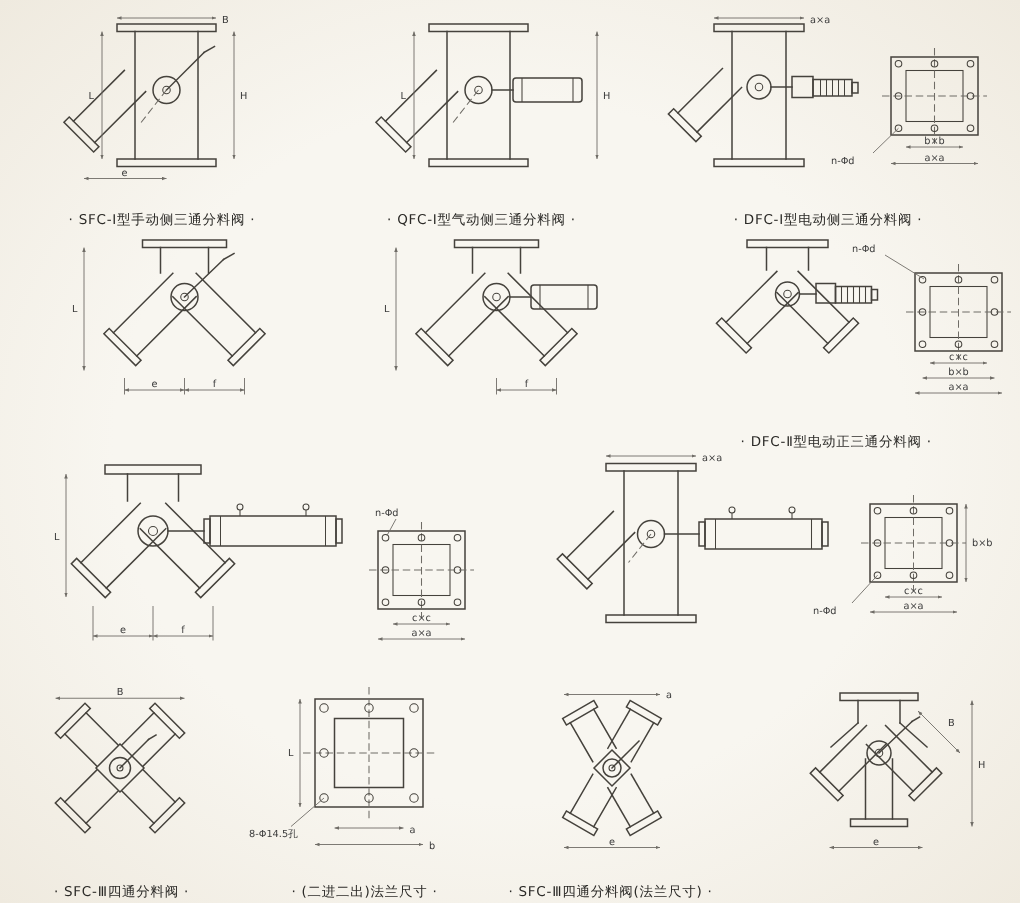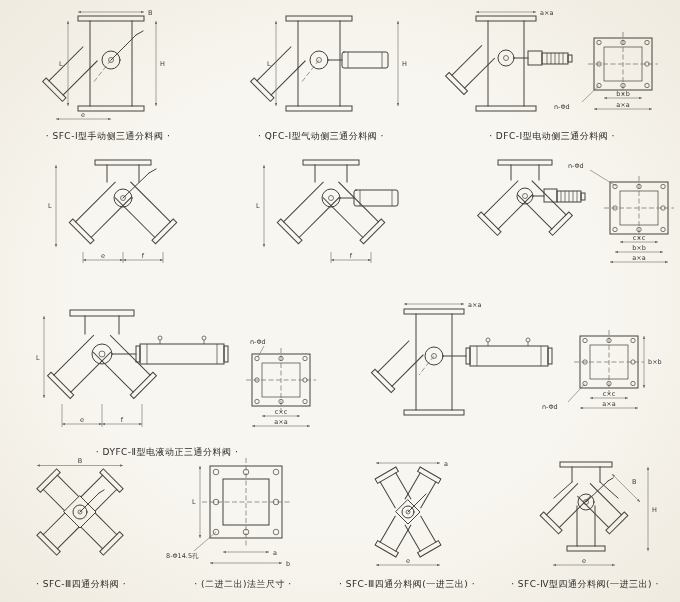--- a/index.html
+++ b/index.html
@@ -2,21 +2,21 @@
 <html><head>
 <meta charset="utf-8">
 <style>
   *{box-sizing:border-box;margin:0;padding:0}
   html,body{background:#dedbd2;font-family:"DejaVu Sans",sans-serif}
   .sheet{
     position:relative;width:680px;height:602px;overflow:hidden;
     background:radial-gradient(ellipse at center,#f8f6f0 55%,#efeadf 100%);
   }
   .cell{position:absolute;display:flex;flex-direction:column;align-items:center}
-  .cap{font-size:9px;color:#2b2a27;letter-spacing:.5px;white-space:nowrap;margin-top:6px}
+  .cap{font-size:9px;color:#2b2a27;letter-spacing:.5px;white-space:nowrap;margin-top:16px}
   svg{display:block}
   .ln{stroke:#45423c;fill:none;stroke-width:1;stroke-linecap:square;stroke-linejoin:miter}
   .lt{stroke:#45423c;fill:none;stroke-width:.7}
   .dm{stroke:#6f6c66;stroke-width:.6;fill:none}
   .dsh{stroke:#6f6c66;stroke-width:.7;fill:none;stroke-dasharray:5 2.5}
   text.dl{font-size:6.5px;fill:#3a3a3a}
   text.dlm{font-size:6.5px;fill:#3a3a3a;text-anchor:middle}
 </style>
 </head>
 <body>
@@ -271,20 +271,21 @@
         <text class="dl" x="128" y="16">n-Φd</text>
         <line class="dm" x1="150" y1="18" x2="176" y2="34"></line>
         <line class="dm" x1="180" y1="90" x2="218" y2="90" marker-start="url(#as)" marker-end="url(#ae)"></line>
         <text class="dlm" x="199" y="88">c×c</text>
         <line class="dm" x1="175" y1="100" x2="223" y2="100" marker-start="url(#as)" marker-end="url(#ae)"></line>
         <text class="dlm" x="199" y="98">b×b</text>
         <line class="dm" x1="170" y1="110" x2="228" y2="110" marker-start="url(#as)" marker-end="url(#ae)"></line>
         <text class="dlm" x="199" y="108">a×a</text>
       </g>
     </svg>
+    <div class="cap">· DFC-Ⅱ型电动正三通分料阀 ·</div>
   </div>
 
   <div class="cell" style="left:12px;top:300px;width:310px">
     <svg width="310" height="140" viewBox="0 0 310 140">
       <g>
         <rect class="ln" x="58" y="10" width="64" height="6"></rect>
         <line class="ln" x1="73" y1="16" x2="73" y2="34"></line>
         <line class="ln" x1="107" y1="16" x2="107" y2="34"></line>
         <g transform="translate(90,44) rotate(135)">
           <line class="ln" x1="0" y1="-12" x2="56" y2="-12"></line>
@@ -336,21 +337,20 @@
         <line class="dm" x1="90" y1="124" x2="130" y2="124" marker-start="url(#as)" marker-end="url(#ae)"></line>
         <text class="dlm" x="110" y="122">f</text>
         <text class="dl" x="238" y="44">n-Φd</text>
         <line class="dm" x1="252" y1="46" x2="246" y2="57"></line>
         <line class="dm" x1="250" y1="116" x2="288" y2="116" marker-start="url(#as)" marker-end="url(#ae)"></line>
         <text class="dlm" x="269" y="114">c×c</text>
         <line class="dm" x1="240" y1="126" x2="298" y2="126" marker-start="url(#as)" marker-end="url(#ae)"></line>
         <text class="dlm" x="269" y="124">a×a</text>
       </g>
     </svg>
-    <div class="cap">· DYFC-Ⅱ型电液动正三通分料阀 ·</div>
   </div>
 
   <div class="cell" style="left:348px;top:300px;width:325px">
     <svg width="325" height="140" viewBox="0 0 325 140">
       <g>
         <rect class="ln" x="56" y="9" width="60" height="5"></rect>
         <line class="ln" x1="68" y1="14" x2="68" y2="110"></line>
         <line class="ln" x1="104" y1="14" x2="104" y2="110"></line>
         <rect class="ln" x="56" y="110" width="60" height="5"></rect>
         <g transform="translate(68,48) rotate(135)">
@@ -498,21 +498,21 @@
         <circle class="lt" cx="82" cy="56" r="2"></circle>
         <line class="ln" x1="82" y1="56" x2="100" y2="38"></line>
       </g>
       <g>
         <line class="dm" x1="50" y1="7" x2="114" y2="7" marker-start="url(#as)" marker-end="url(#ae)"></line>
         <text class="dl" x="118" y="9.5">a</text>
         <line class="dm" x1="50" y1="109" x2="114" y2="109" marker-start="url(#as)" marker-end="url(#ae)"></line>
         <text class="dlm" x="82" y="107">e</text>
       </g>
     </svg>
-    <div class="cap">· SFC-Ⅲ四通分料阀(一进三出) ·</div>
+    <div class="cap">· SFC-Ⅲ四通分料阀(法兰尺寸) ·</div>
   </div>
 
   <div class="cell" style="left:496px;top:456px;width:178px">
     <svg width="178" height="116" viewBox="0 0 178 116">
       <g>
         <rect class="ln" x="64" y="6" width="52" height="5"></rect>
         <line class="ln" x1="76" y1="11" x2="76" y2="26"></line>
         <line class="ln" x1="104" y1="11" x2="104" y2="26"></line>
         <line class="ln" x1="76" y1="26" x2="58" y2="42"></line>
         <line class="ln" x1="104" y1="26" x2="122" y2="42"></line>
@@ -536,16 +536,15 @@
       </g>
       <g>
         <line class="dm" x1="116" y1="18" x2="144" y2="46" marker-start="url(#as)" marker-end="url(#ae)"></line>
         <text class="dl" x="136" y="28">B</text>
         <line class="dm" x1="152" y1="11" x2="152" y2="95" marker-start="url(#as)" marker-end="url(#ae)"></line>
         <text class="dl" x="156" y="56">H</text>
         <line class="dm" x1="57" y1="109" x2="119" y2="109" marker-start="url(#as)" marker-end="url(#ae)"></line>
         <text class="dlm" x="88" y="107">e</text>
       </g>
     </svg>
-    <div class="cap">· SFC-Ⅳ型四通分料阀(一进三出) ·</div>
   </div>
 
 </div>
 
 </body></html>

